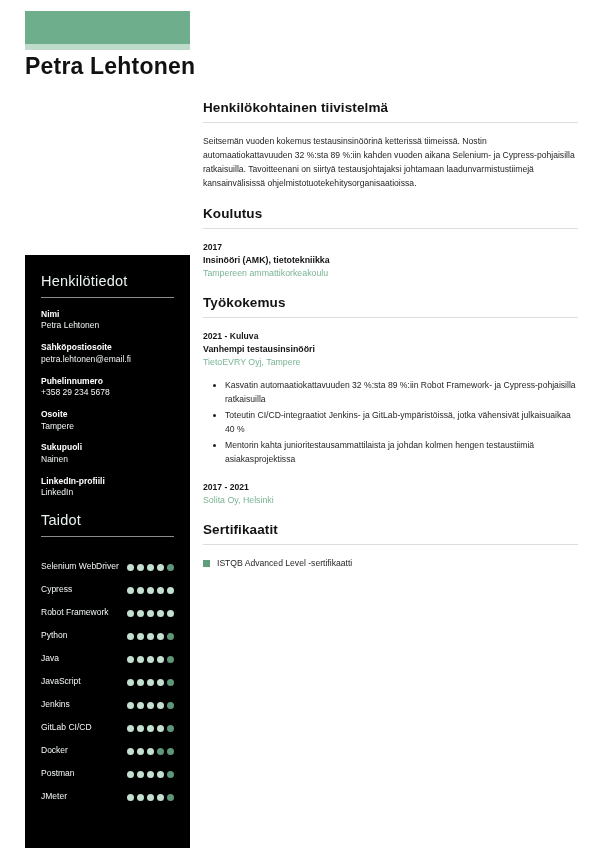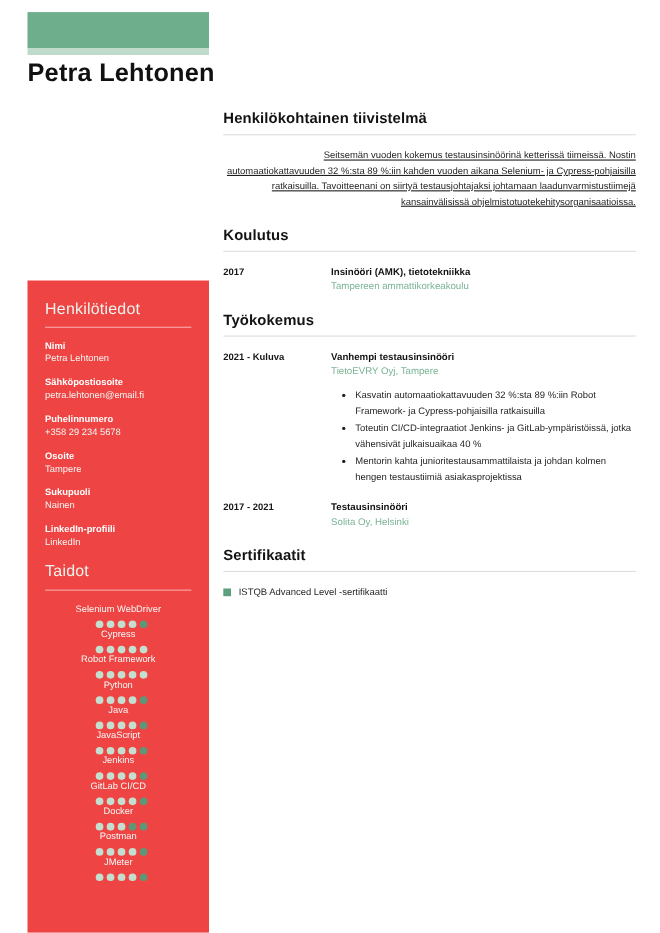--- a/index.html
+++ b/index.html
@@ -45,21 +45,21 @@
     color: #111111;
   }
 
   
   .sidebar {
     position: absolute;
     left: 25px;
     top: 255px;
     width: 165px;
     height: 593px;
-    background: #ef4444;
+    background: #000000;
     padding: 18px 16px 0 16px;
   }
 
   .side-section-title {
     font-size: 14.5px;
     color: #eaf4ee;
     font-weight: normal;
     letter-spacing: 0.2px;
     padding-bottom: 8px;
   }
@@ -79,24 +79,23 @@
   .detail-value {
     font-size: 8.5px;
     color: #f2f8f4;
     line-height: 1.4;
   }
 
   .skills-title-wrap { margin-top: 13px; }
 
   .skill-row {
     display: flex;
-    align-items: center;
+    align-items: flex-end;
     justify-content: space-between;
     height: 23px;
-    flex-direction: column;
   }
   .skill-name {
     font-size: 8.5px;
     color: #f3f9f5;
     white-space: nowrap;
   }
   .skill-dots { display: flex; gap: 3px; flex-shrink: 0; margin-left: 6px; }
   .dot {
     width: 7px; height: 7px; border-radius: 50%;
     background: #c3dfd0;
@@ -123,25 +122,24 @@
     height: 1px;
     background: #dddddd;
     margin-top: 7px;
     margin-bottom: 12px;
   }
 
   .summary-text {
     font-size: 8.6px;
     line-height: 1.62;
     color: #1f1f1f;
-    text-align: right;
-    text-decoration: underline;
-  }
-
-  .entry { display: flex; margin-bottom: 4px; }
+    text-align: left;
+  }
+
+  .entry { display: flex; margin-bottom: 4px; flex-direction: column; }
   .entry-date {
     width: 98px;
     flex-shrink: 0;
     font-size: 8.6px;
     font-weight: bold;
     color: #161616;
     line-height: 1.5;
   }
   .entry-body { flex: 1; }
   .entry-title {
@@ -377,21 +375,20 @@
               <li>Kasvatin automaatiokattavuuden 32 %:sta 89 %:iin Robot Framework- ja Cypress-pohjaisilla ratkaisuilla</li>
               <li>Toteutin CI/CD-integraatiot Jenkins- ja GitLab-ympäristöissä, jotka vähensivät julkaisuaikaa 40 %</li>
               <li>Mentorin kahta junioritestausammattilaista ja johdan kolmen hengen testaustiimiä asiakasprojektissa</li>
             </ul>
           </div>
         </div>
         <div class="spacer-exp"></div>
         <div class="entry">
           <div class="entry-date">2017 - 2021</div>
           <div class="entry-body">
-            <div class="entry-title">Testausinsinööri</div>
             <div class="entry-sub">Solita Oy, Helsinki</div>
           </div>
         </div>
       </div>
   </section>
 
   <section class="section">
     <h2 class="section-title">Sertifikaatit</h2>
     <div class="section-rule"></div>
     <div id="certificates-list">

